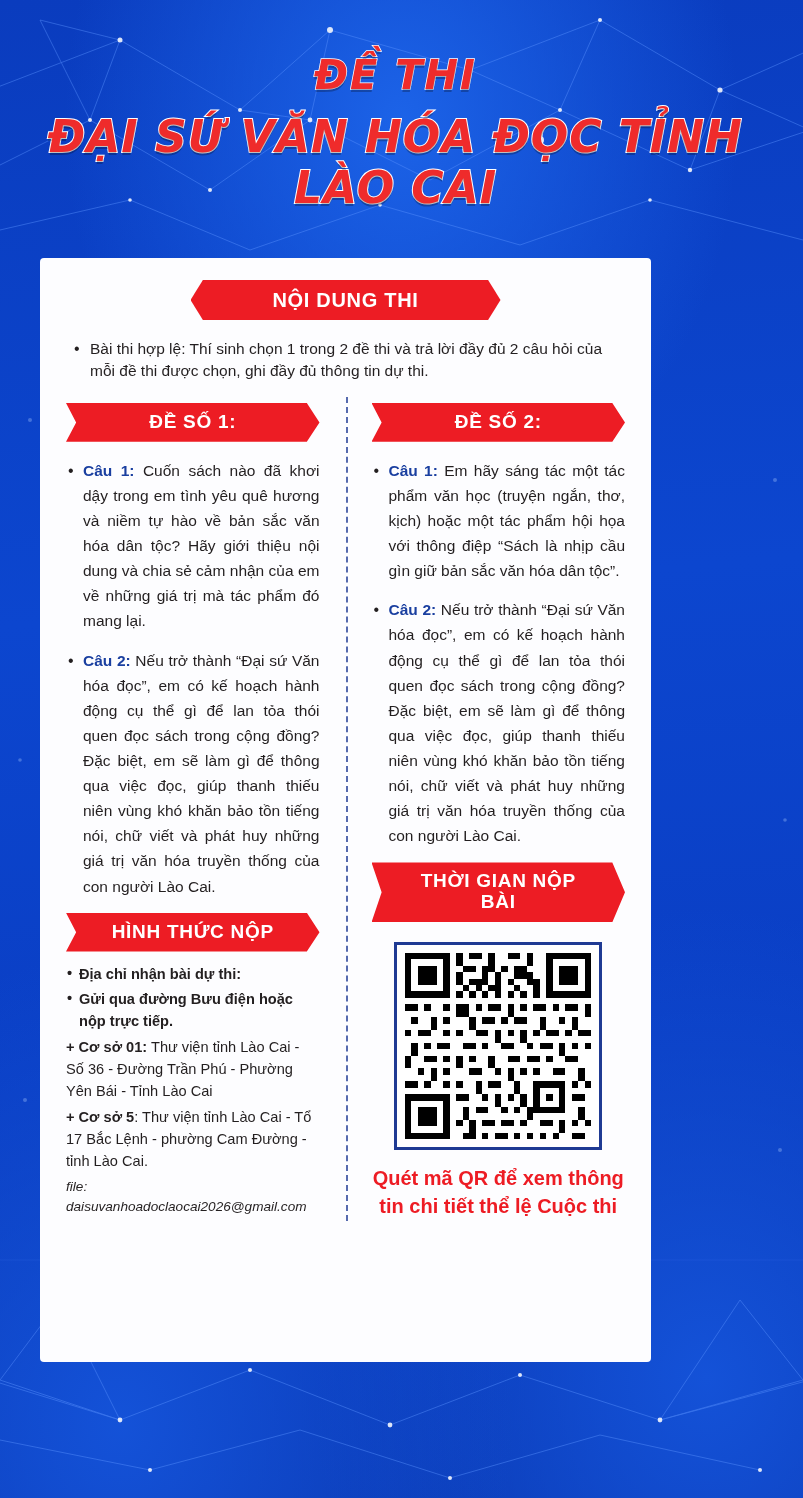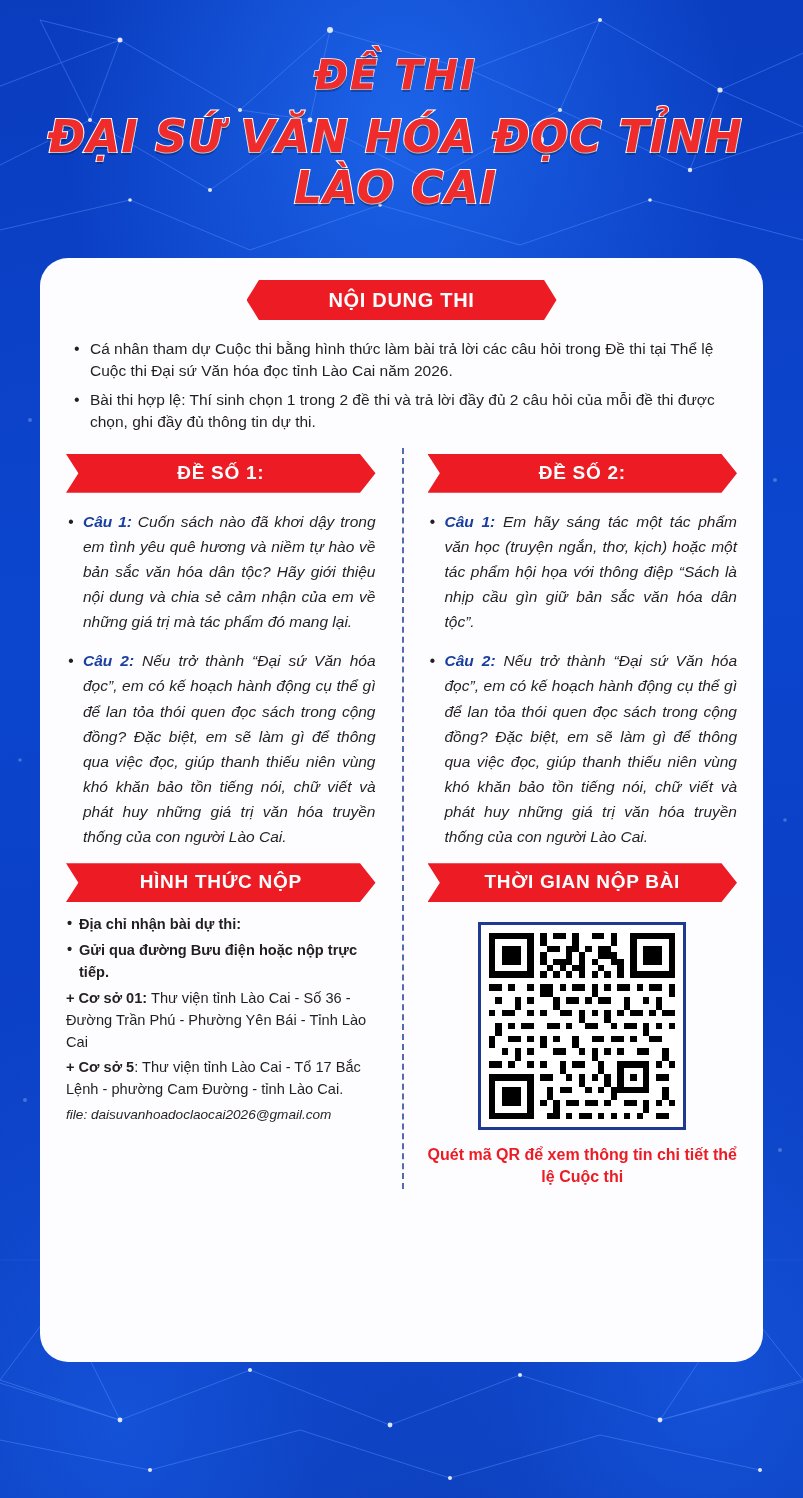--- a/index.html
+++ b/index.html
@@ -57,24 +57,24 @@
     text-shadow: 0 3px 0 rgba(0,0,0,0.25);
     margin-top: 14px;
     line-height: 1.15;
   }
 
   
   .card {
     position: absolute;
     left: 40px;
     top: 258px;
-    width: 723px;
+    width: 611px;
     height: 1104px;
     background: #fdfdff;
-    border-radius: 28px;
+    border-radius: 4px;
     z-index: 4;
     padding: 22px 26px 10px 26px;
   }
 
   
   .ribbon {
     position: relative;
     display: block;
     background: #ed1c24;
     color: #fff;
@@ -131,21 +131,21 @@
   .col.right { padding-left: 26px; }
   .divider {
     position: absolute;
     left: 50%;
     top: -6px;
     bottom: 0;
     border-left: 2px dashed #1f3a93;
     opacity: 0.75;
   }
 
-  .qlist { margin-top: 16px; font-style: italic; }
+  .qlist { margin-top: 16px; }
   .qlist li {
     list-style: none;
     position: relative;
     padding-left: 17px;
     font-size: 15.5px;
     line-height: 1.62;
     color: #231f20;
     margin-bottom: 14px;
     text-align: justify;
   }
@@ -194,21 +194,21 @@
     border: 3px solid #1f3a93;
     padding: 8px;
   }
   .qr-wrap svg { display: block; width: 100%; height: 100%; }
 
   .qr-caption {
     margin-top: 14px;
     text-align: center;
     color: #ed1c24;
     font-weight: bold;
-    font-size: 16px;
+    font-size: 20px;
     line-height: 1.4;
   }
 </style>
 </head>
 <body>
 
 <div class="bg">
   <svg viewBox="0 0 803 1498" preserveAspectRatio="none">
     <g stroke="#5b93ff" stroke-width="0.8" opacity="0.55" fill="none">
       <path d="M-10 90 L120 40 L240 110 L330 30 L470 70 L600 20 L720 90 L810 50"></path>
@@ -263,21 +263,20 @@
 <div class="header">
   <div class="title-1">ĐỀ THI</div>
   <div class="title-2">ĐẠI SỨ VĂN HÓA ĐỌC TỈNH LÀO CAI</div>
 </div>
 
 <div class="card">
 
   <div class="ribbon center">NỘI DUNG THI</div>
 
   <ul class="intro">
-    <li>Cá nhân tham dự Cuộc thi bằng hình thức làm bài trả lời các câu hỏi trong Đề thi tại Thể lệ Cuộc thi Đại sứ Văn hóa đọc tỉnh Lào Cai năm 2026.</li>
     <li>Bài thi hợp lệ: Thí sinh chọn 1 trong 2 đề thi và trả lời đầy đủ 2 câu hỏi của mỗi đề thi được chọn, ghi đầy đủ thông tin dự thi.</li>
   </ul>
 
   <div class="columns">
     <div class="divider"></div>
 
     <div class="col left">
       <div class="ribbon left">ĐỀ SỐ 1:</div>
       <ul class="qlist">
         <li><span class="q-label">Câu 1:</span><span> Cuốn sách nào đã khơi dậy trong em tình yêu quê hương và niềm tự hào về bản sắc văn hóa dân tộc? Hãy giới thiệu nội dung và chia sẻ cảm nhận của em về những giá trị mà tác phẩm đó mang lại.</span></li>

